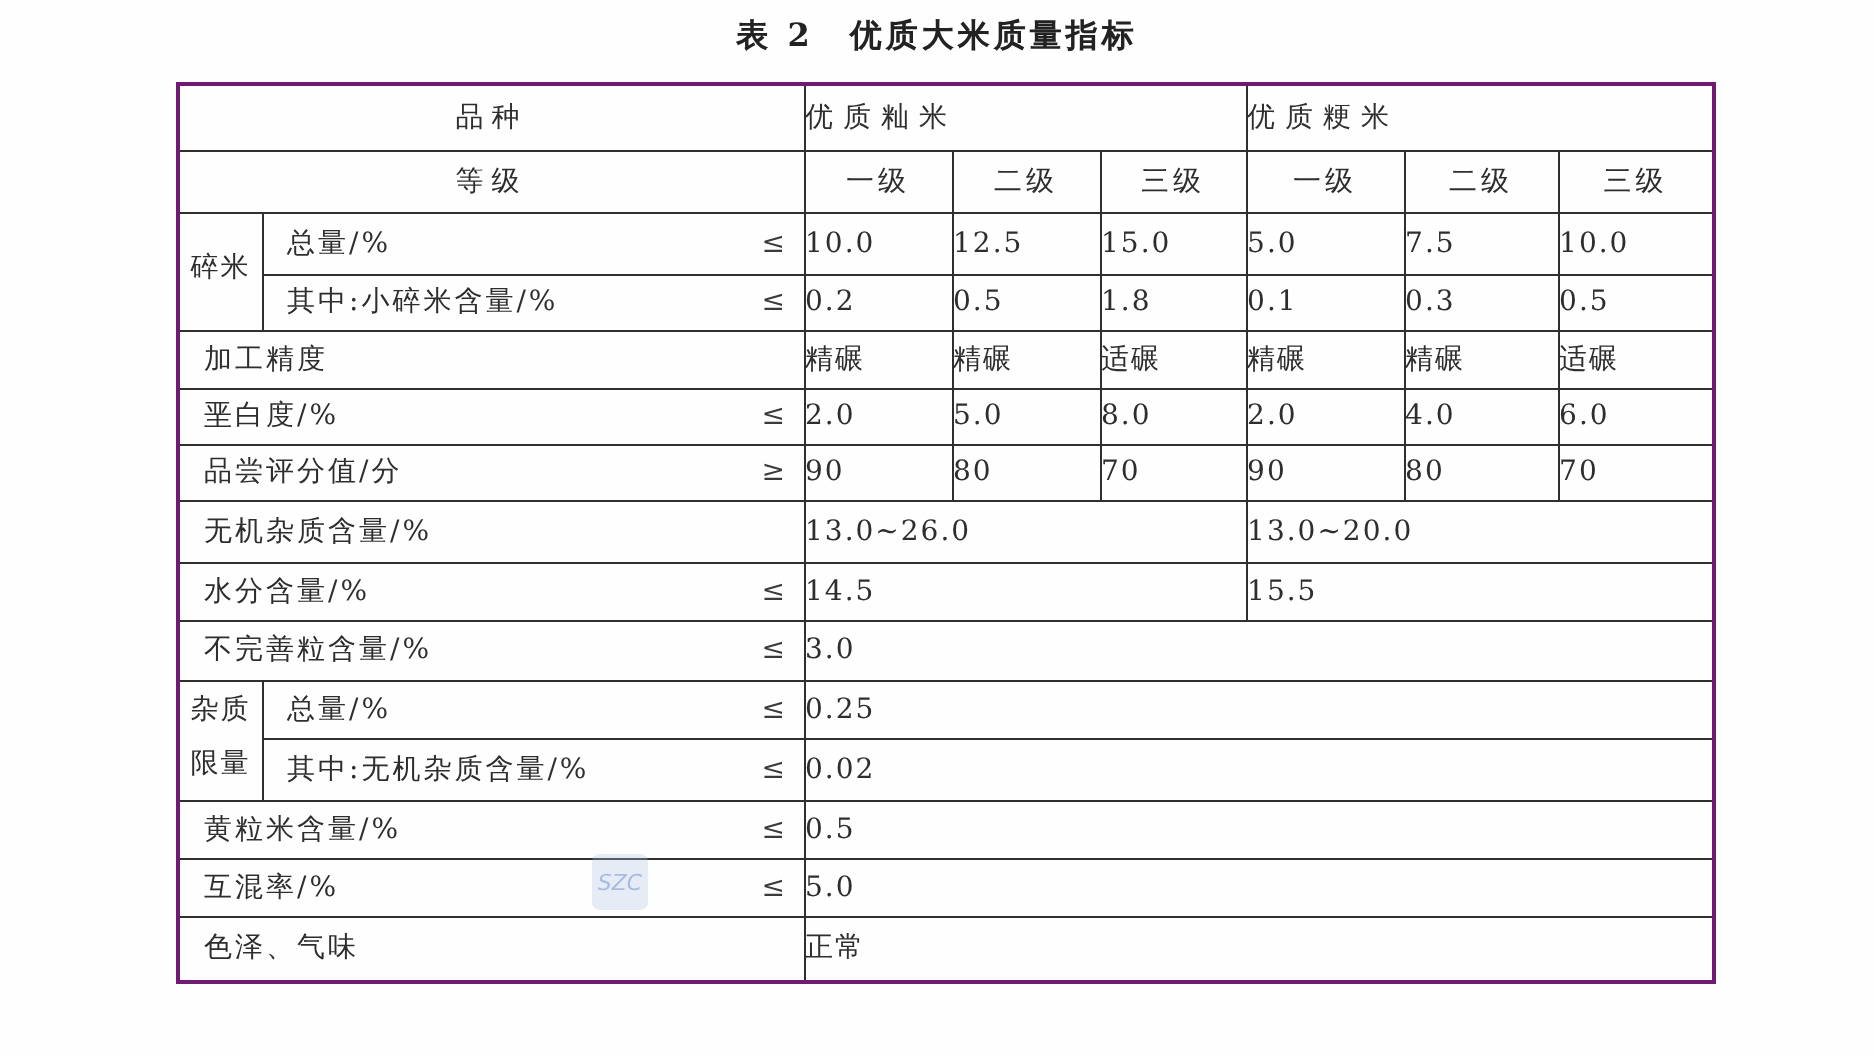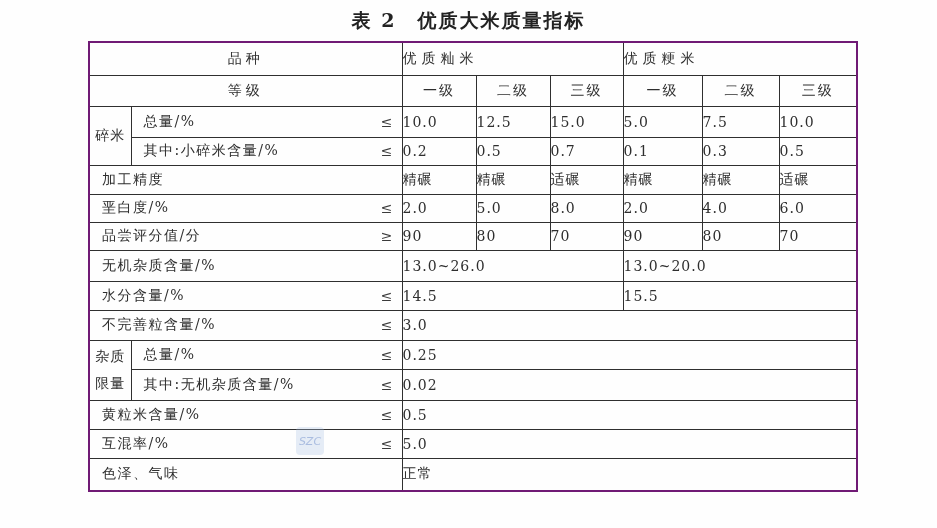--- a/index.html
+++ b/index.html
@@ -14,21 +14,21 @@
     height: 528px;
     background: #fefefe;
     overflow: hidden;
   }
   .doc-title {
     position: absolute;
     top: 8px;
     left: 0;
     width: 100%;
     text-align: center;
-    font-size: 19px;
+    font-size: 16px;
     font-weight: bold;
     color: #222;
     letter-spacing: 2px;
   }
   table.spec {
     position: absolute;
     left: 88px;
     top: 41px;
     width: 770px;
     border-collapse: collapse;
@@ -40,21 +40,21 @@
   table.spec td {
     border: 1px solid #2f2f2f;
     padding: 0;
     vertical-align: middle;
     overflow: hidden;
   }
   td.group-head { letter-spacing: 5px; font-weight: normal; }
   td.hdr { text-align: center; letter-spacing: 4px; }
   td.grade { text-align: center; letter-spacing: 2px; }
   td.val { text-align: left; letter-spacing: 1px; }
-  td.group-cell { text-align: center; letter-spacing: 1px; line-height: 1.9; }
+  td.group-cell { text-align: center; letter-spacing: 1px; line-height: 1.9; font-family: Liberation Serif, serif; }
   .label-flex {
     display: flex;
     justify-content: space-between;
     align-items: center;
     padding: 0 9px 0 12px;
     letter-spacing: 1.5px;
     text-align: center;
   }
   .label-flex .sym {
     letter-spacing: 0;
@@ -134,21 +134,21 @@
 
     <tr style="height:28px">
       <td>
         <div class="label-flex">
           <span>其中:小碎米含量/%</span>
           <span class="sym">≤</span>
         </div>
       </td>
       <td class="val">0.2</td>
       <td class="val">0.5</td>
-      <td class="val">0.7</td>
+      <td class="val">1.8</td>
       <td class="val">0.1</td>
       <td class="val">0.3</td>
       <td class="val">0.5</td>
     </tr>
 
     <tr style="height:29px">
       <td colspan="2">
         <div class="label-flex">
           <span>加工精度</span>
         </div>

